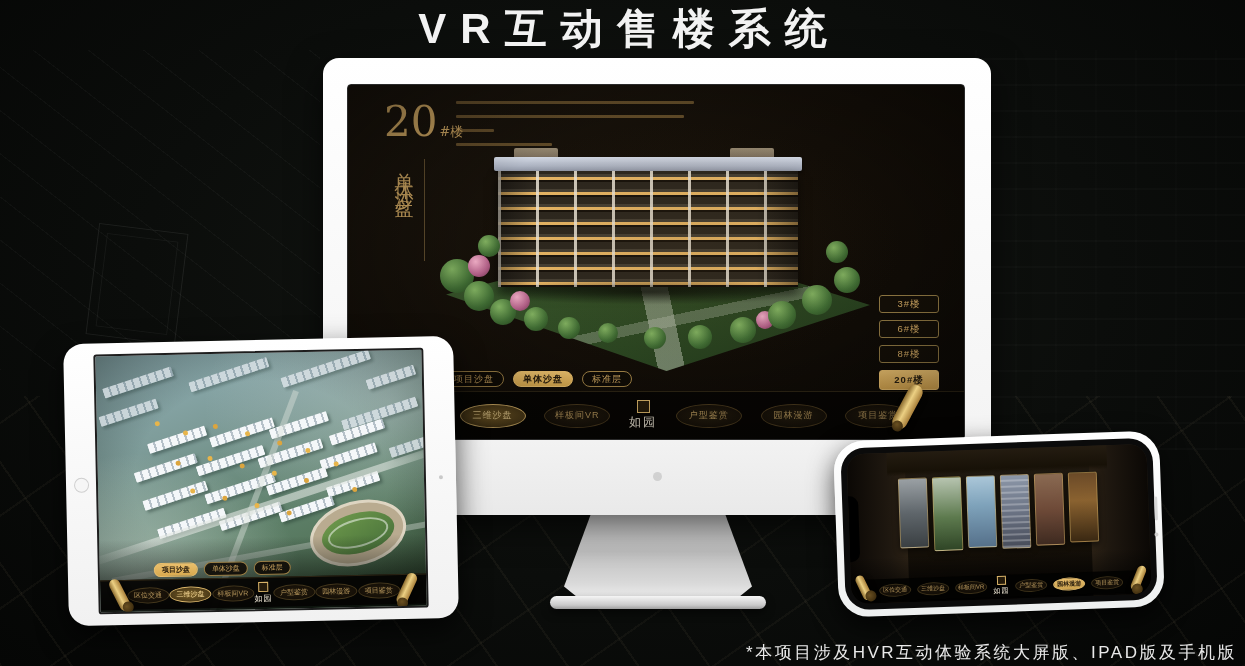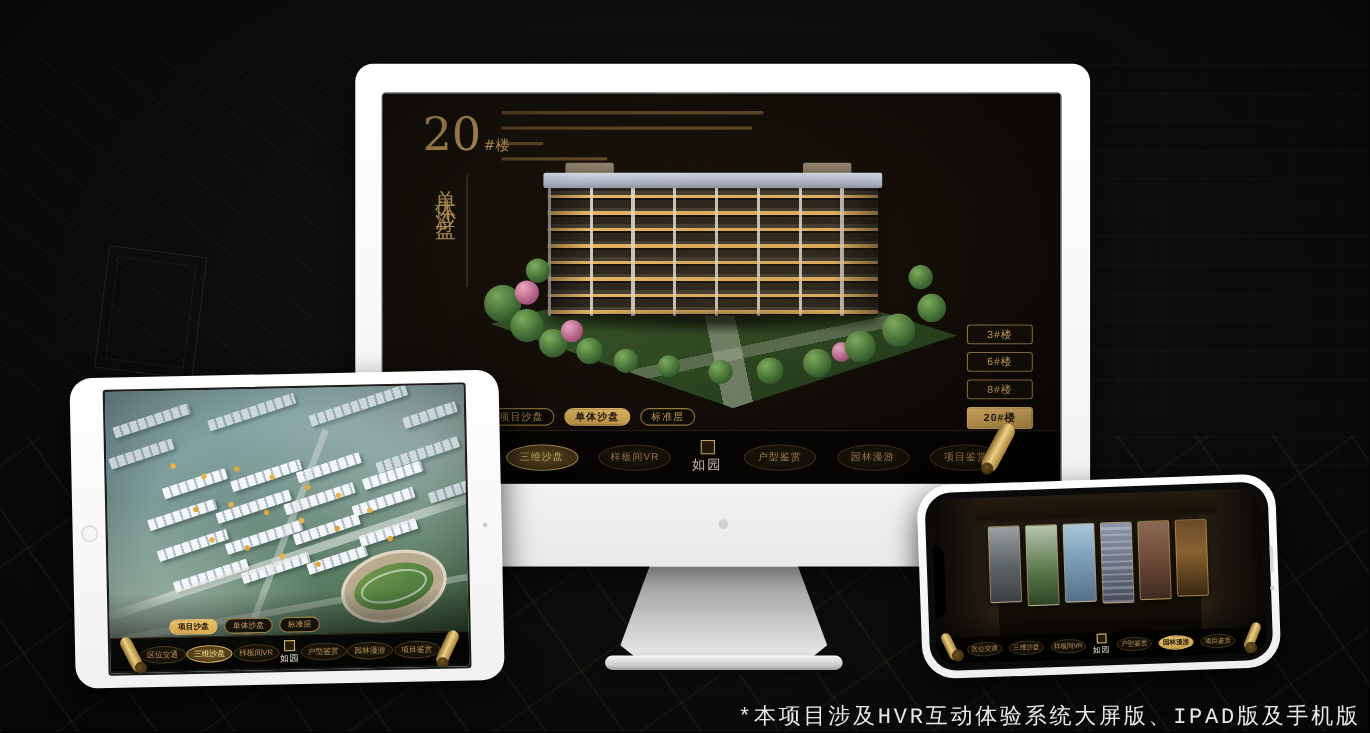--- a/index.html
+++ b/index.html
@@ -14,21 +14,21 @@
   .bg-frame .inner{position:absolute;inset:8px;border:1px solid rgba(255,255,255,0.05);}
   .bg-map{position:absolute;left:0;bottom:0;width:100%;height:270px;
     background:repeating-linear-gradient(55deg, rgba(190,170,130,0.06) 0 2px, transparent 2px 58px),
                repeating-linear-gradient(-35deg, rgba(190,170,130,0.05) 0 2px, transparent 2px 76px);}
   .bg-right{position:absolute;right:0;top:50px;width:270px;height:400px;
     background:repeating-linear-gradient(0deg, rgba(255,255,255,0.03) 0 2px, transparent 2px 26px),
                repeating-linear-gradient(90deg, rgba(255,255,255,0.02) 0 2px, transparent 2px 40px);opacity:.6;}
   
   .main-title{position:absolute;top:0;left:0;width:100%;height:58px;display:flex;align-items:center;justify-content:center;
     font-size:42px;font-weight:700;letter-spacing:14px;color:#f2f2f2;z-index:9;text-indent:14px;}
-  .footnote{position:absolute;right:8px;bottom:2px;font-size:20px;letter-spacing:2.5px;color:#e9e9e9;z-index:9;font-family:Liberation Mono, monospace;}
+  .footnote{position:absolute;right:8px;bottom:2px;font-size:17px;letter-spacing:2.5px;color:#e9e9e9;z-index:9;}
   
   .monitor{position:absolute;left:323px;top:58px;width:668px;height:457px;z-index:2;
     background:linear-gradient(180deg,#ffffff 0%,#f4f4f4 80%,#e9e9e9 100%);border-radius:16px;
     box-shadow:0 12px 34px rgba(0,0,0,.65);}
   .monitor-chin-dot{position:absolute;left:50%;bottom:34px;width:9px;height:9px;margin-left:-4px;border-radius:50%;
     background:rgba(0,0,0,0.12);}
   .monitor-stand{position:absolute;left:558px;top:511px;width:200px;height:90px;z-index:1;
     background:linear-gradient(180deg,#ececec 0%,#bfbfbf 45%,#d9d9d9 80%,#f0f0f0 100%);
     clip-path:polygon(17% 0, 83% 0, 97% 84%, 88% 100%, 12% 100%, 3% 84%);}
   .monitor-base{position:absolute;left:550px;top:596px;width:216px;height:13px;border-radius:7px;z-index:1;
@@ -184,20 +184,21 @@
 
 <div class="stage">
 
   <div class="bg-lines-left"></div>
   <div class="bg-frame">
       <div class="inner"></div>
     </div>
   <div class="bg-right"></div>
   <div class="bg-map"></div>
 
+  <div class="main-title">VR互动售楼系统</div>
 
   <div class="monitor-stand"></div>
   <div class="monitor-base"></div>
   <div class="monitor">
     <div class="monitor-chin-dot"></div>
     <div class="mscreen">
 
       <div class="headline-number">
         <span class="num">20</span><span class="unit">#楼</span>
       </div>

